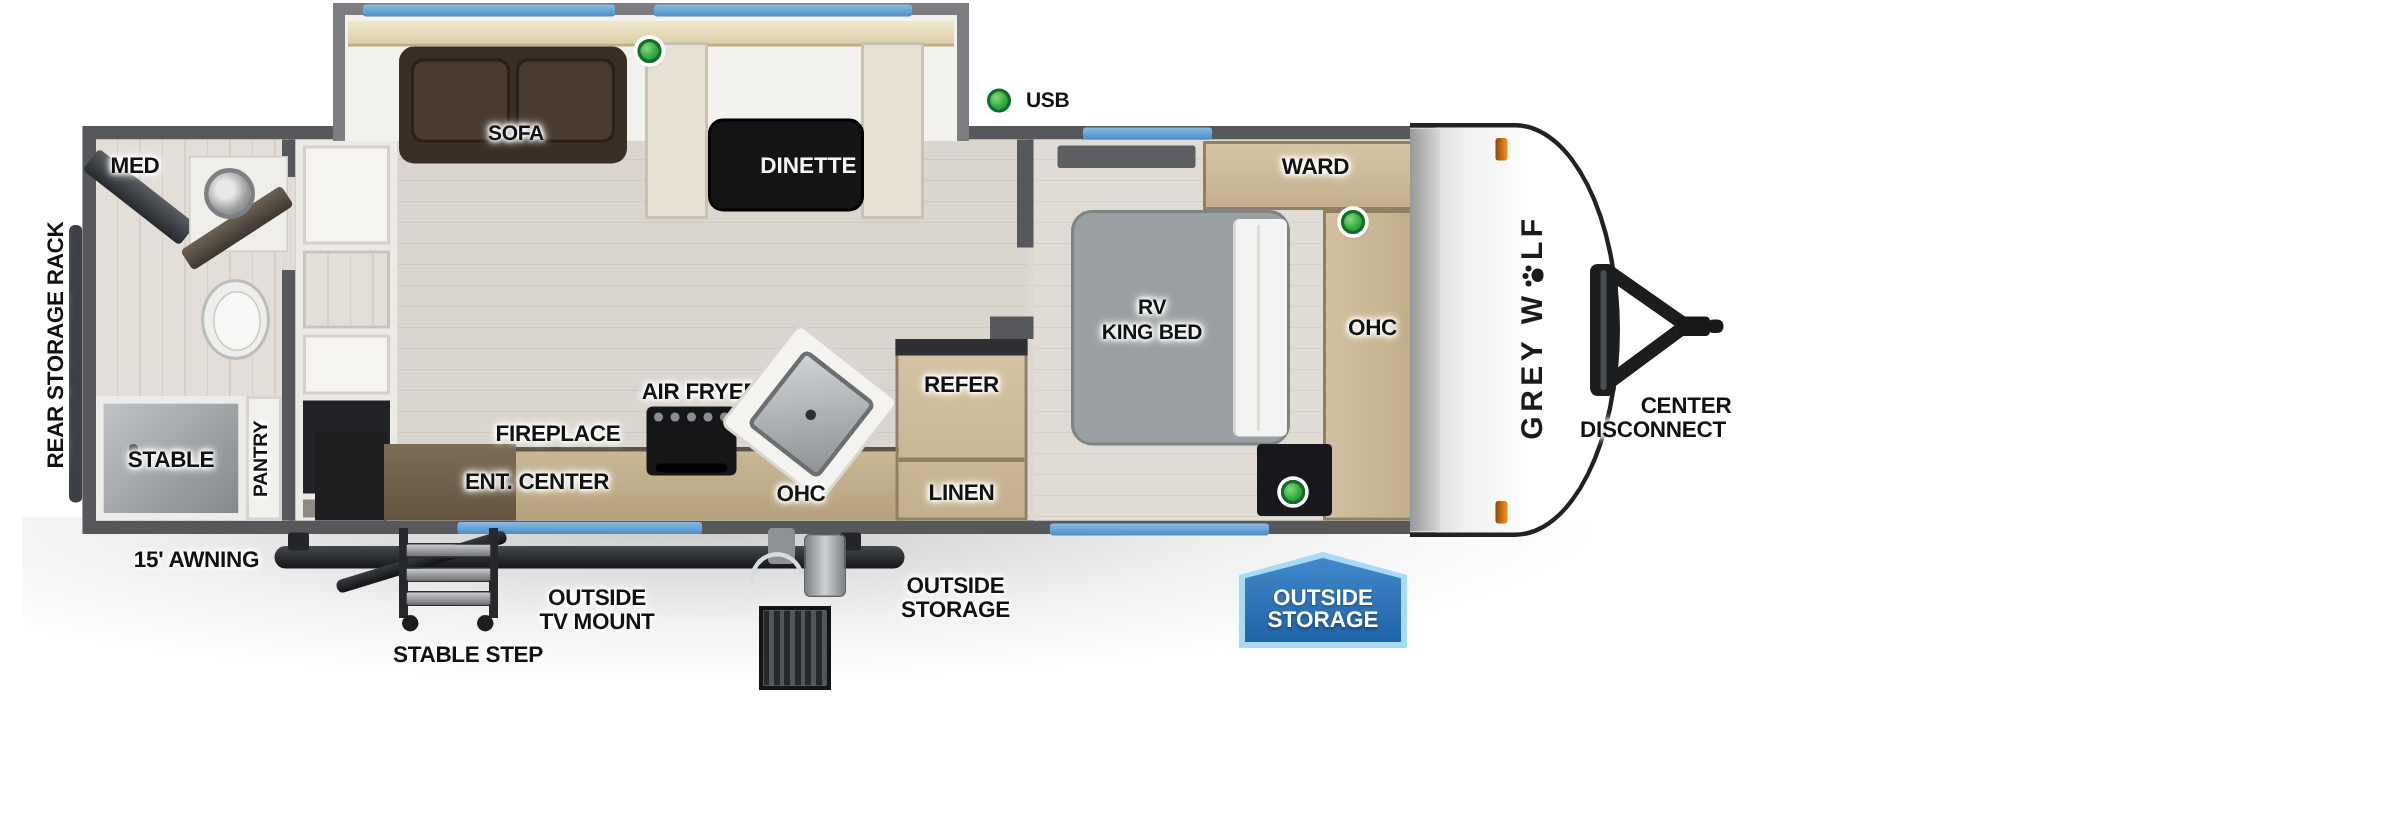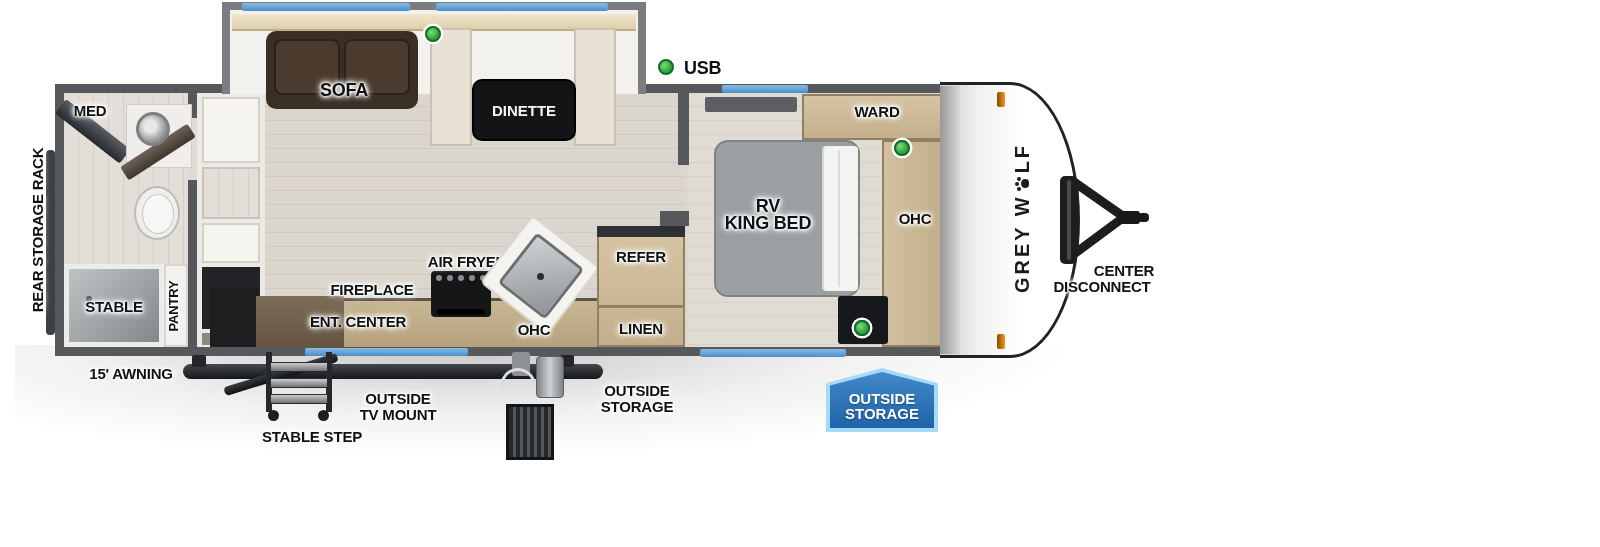--- a/index.html
+++ b/index.html
@@ -3,21 +3,21 @@
 <meta charset="utf-8">
 <style>
   html,body{margin:0;padding:0;background:#fff;}
   #canvas{position:relative;width:1600px;height:547px;background:#ffffff;overflow:hidden;
           font-family:"Liberation Sans",sans-serif;}
   .abs{position:absolute;}
   
   .lbl{position:absolute;font-weight:700;color:#101113;font-size:15px;line-height:1.02;
        letter-spacing:-0.2px;white-space:nowrap;text-align:center;
        text-shadow:0 0 3px #fff,0 0 3px #fff,0 0 5px #fff,0 0 6px #fff,0 0 8px #fff;}
-  .lbl-big{font-size:18px;}
+  .lbl-big{font-size:14px;}
   .lbl-sm{font-size:13px;}
   .lbl-light{position:absolute;font-weight:700;color:#f5f5f5;font-size:15px;text-align:center;white-space:nowrap;}
   .vert{transform:rotate(-90deg);transform-origin:center center;}
   
   .wall{background:#57585c;}
   .win{position:absolute;height:8px;background:linear-gradient(180deg,#8abbe2,#4a8ec9);border-radius:2px;}
   .dot{position:absolute;width:16px;height:16px;border-radius:50%;box-sizing:border-box;
        background:radial-gradient(circle at 35% 35%,#86d97a 0,#35ac46 55%,#1f8a33 100%);
        border:2px solid #0f6f25;box-shadow:0 0 0 2.5px #fff,0 1px 3px rgba(0,0,0,.4);}
   .plank-h{background:repeating-linear-gradient(180deg,#dad5cd 0 13px,#cfc9c0 13px 14px);}
@@ -136,21 +136,21 @@
 
   <div class="abs" style="left:266px;top:31px;width:152px;height:78px;background:#3a2e25;border-radius:10px;">
     <div class="abs" style="left:8px;top:8px;width:66px;height:56px;background:#4b3b2f;border:2px solid #2a211a;border-radius:8px;box-sizing:border-box;"></div>
     <div class="abs" style="left:78px;top:8px;width:66px;height:56px;background:#4b3b2f;border:2px solid #2a211a;border-radius:8px;box-sizing:border-box;"></div>
   </div>
   <div class="lbl lbl-big" style="left:304px;top:81px;width:80px;">SOFA</div>
 
   <div class="abs" style="left:430px;top:28px;width:42px;height:118px;background:#e7e1d4;border:2px solid #c9c2b2;box-sizing:border-box;"></div>
   <div class="abs" style="left:574px;top:28px;width:42px;height:118px;background:#e7e1d4;border:2px solid #c9c2b2;box-sizing:border-box;"></div>
   <div class="abs" style="left:472px;top:79px;width:104px;height:62px;background:#141416;border:2px solid #000;border-radius:10px;box-sizing:border-box;"></div>
-  <div class="lbl-light" style="left:477px;top:102px;width:94px;">DINETTE</div>
+  <div class="lbl-light" style="left:477px;top:102px;width:94px;text-align:right;">DINETTE</div>
   <div class="dot" style="left:425px;top:26px;"></div>
 
   <div class="abs" style="left:940px;top:82px;width:140px;height:276px;border:3px solid #202225;border-left:none;box-sizing:border-box;
               border-radius:0 70px 70px 0 / 0 138px 138px 0;
               background:linear-gradient(90deg,#cfcfcd 0,#efefed 26%,#ffffff 60%);"></div>
   <div class="abs" style="left:940px;top:86px;width:20px;height:268px;background:linear-gradient(90deg,#97989a,#d8d8d6);"></div>
   <div class="abs" style="left:997px;top:92px;width:8px;height:15px;border-radius:2px;background:linear-gradient(90deg,#8a4a08,#f7941d);"></div>
   <div class="abs" style="left:997px;top:334px;width:8px;height:15px;border-radius:2px;background:linear-gradient(90deg,#8a4a08,#f7941d);"></div>
 
   <div class="abs" style="left:922px;top:201px;width:200px;height:34px;transform:rotate(-90deg);display:flex;align-items:center;justify-content:center;

